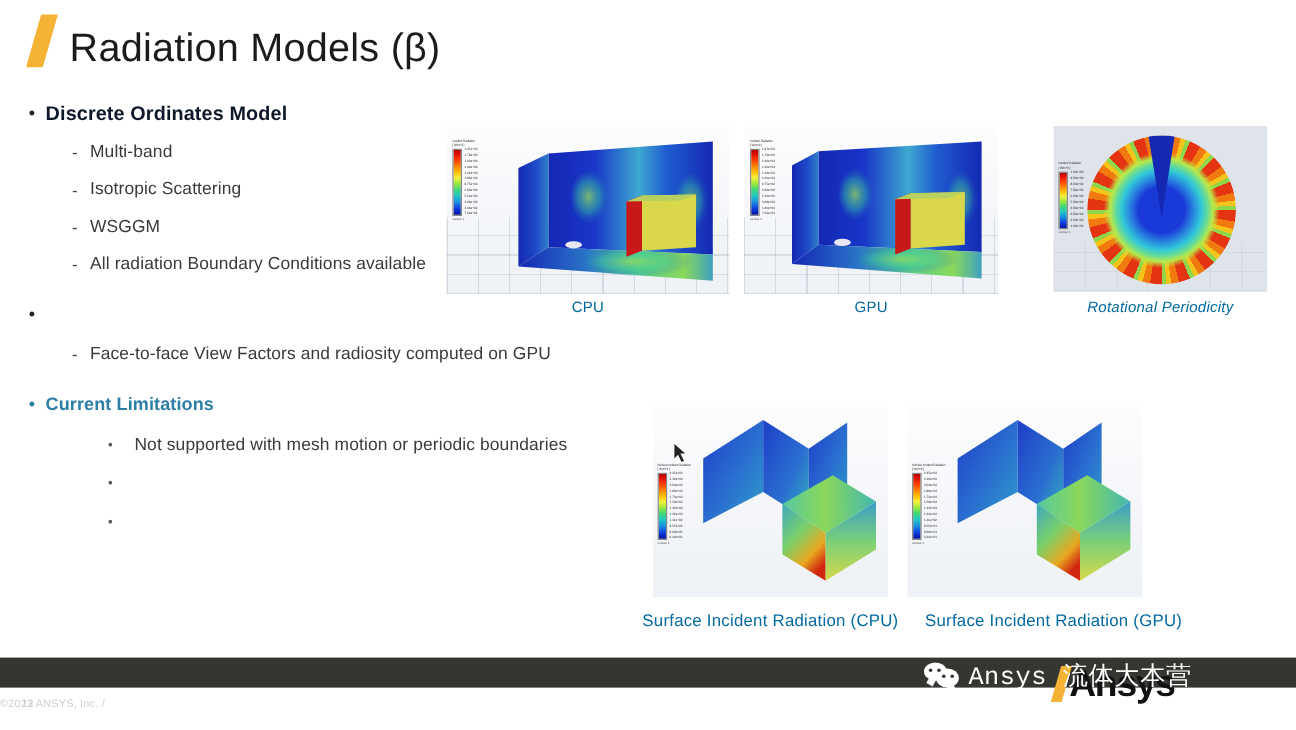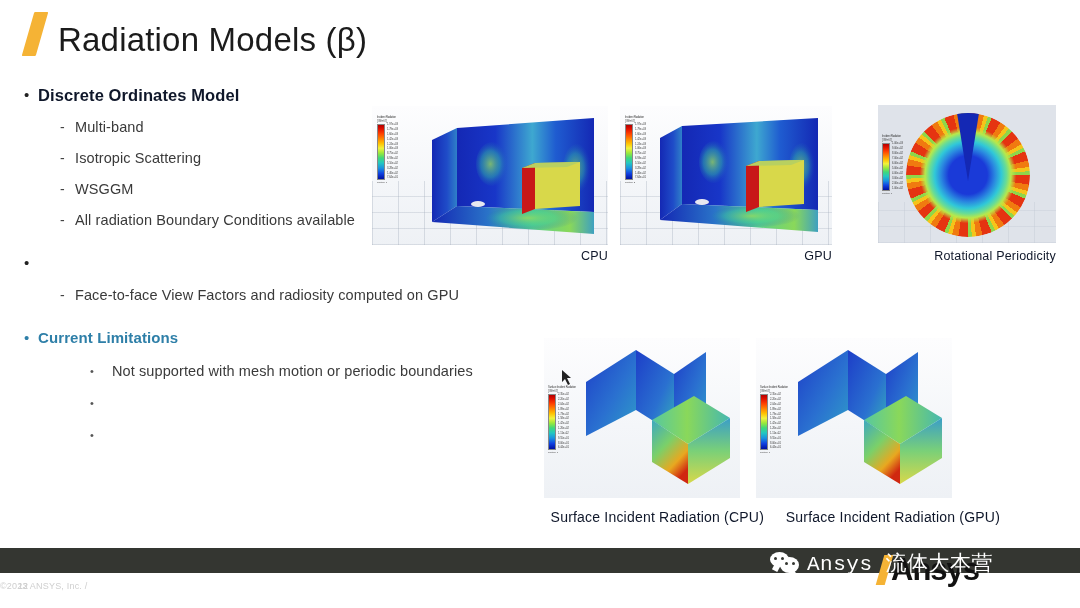--- a/index.html
+++ b/index.html
@@ -38,21 +38,21 @@
   .lvl3 .dot{width:22px;flex:0 0 22px;font-size:11px;color:#555;line-height:20px;}
   .lvl3 .txt{font-size:14.5px;color:#3a3a3a;line-height:20px;letter-spacing:.1px;}
 
   .grp-do{margin-top:2px;}
   .grp-s2s{margin-top:22px;}
   .grp-lim{margin-top:22px;}
 
   
   .fig{position:absolute;overflow:hidden;}
   .caption{
-    position:absolute;text-align:right;font-size:12.5px;color:#0f172a;
+    position:absolute;text-align:center;font-size:12.5px;color:#0369a1;
     letter-spacing:.2px;white-space:nowrap;
   }
   .caption.big{font-size:14px;}
 
   
   .roombg{
     position:absolute;inset:0;
     background:linear-gradient(180deg,#fdfdfe 0%,#f4f6f9 55%,#eef1f5 100%);
   }
   .gridfloor{
@@ -370,21 +370,21 @@
           <span>5.00e+02</span>
           <span>4.00e+02</span>
           <span>3.00e+02</span>
           <span>2.00e+02</span>
           <span>1.00e+02</span>
         </div>
       </div>
       <div class="lgfoot">contour-1</div>
     </div>
   </div>
-  <div class="caption" style="left:878px;top:249px;width:178px;">Rotational Periodicity</div>
+  <div class="caption" style="left:878px;top:249px;width:178px;font-style:italic;">Rotational Periodicity</div>
 
   <div class="fig" style="left:544px;top:338px;width:196px;height:160px;">
     <div class="roombg"></div>
     <svg width="196" height="160" style="position:absolute;left:0;top:0;">
       <defs>
         <linearGradient id="finA1" x1="0" y1="0" x2="1" y2="1">
           <stop offset="0%" stop-color="#1d3ec8"></stop>
             <stop offset="55%" stop-color="#2a70d0"></stop>
           <stop offset="100%" stop-color="#2f9ec8"></stop>
         </linearGradient>

